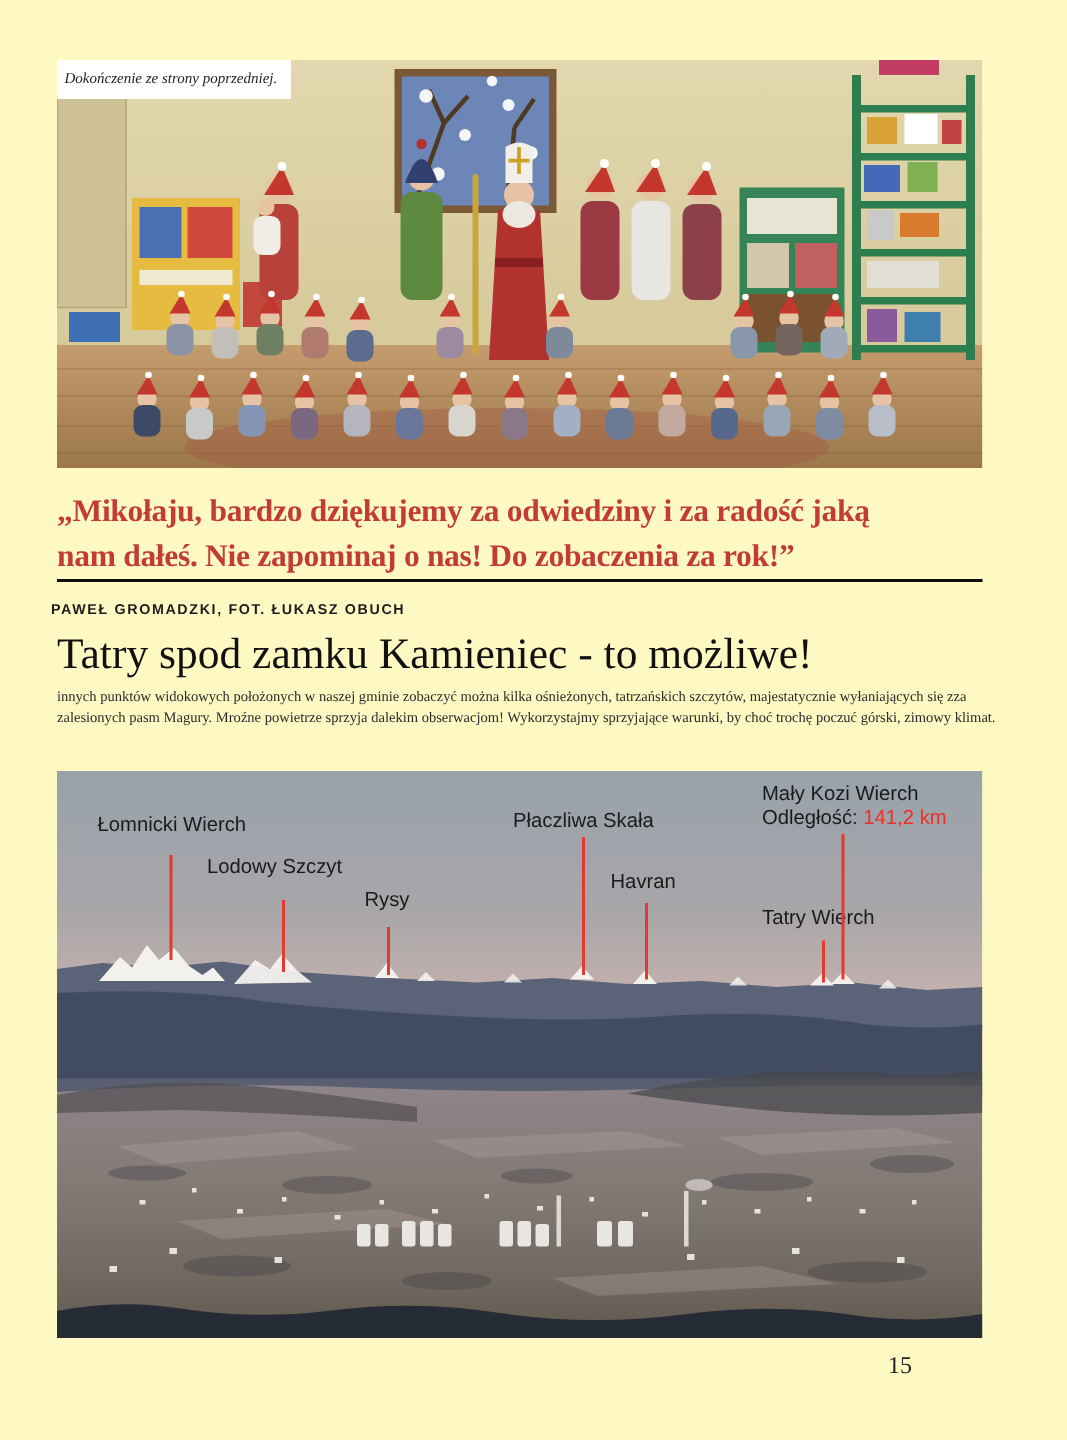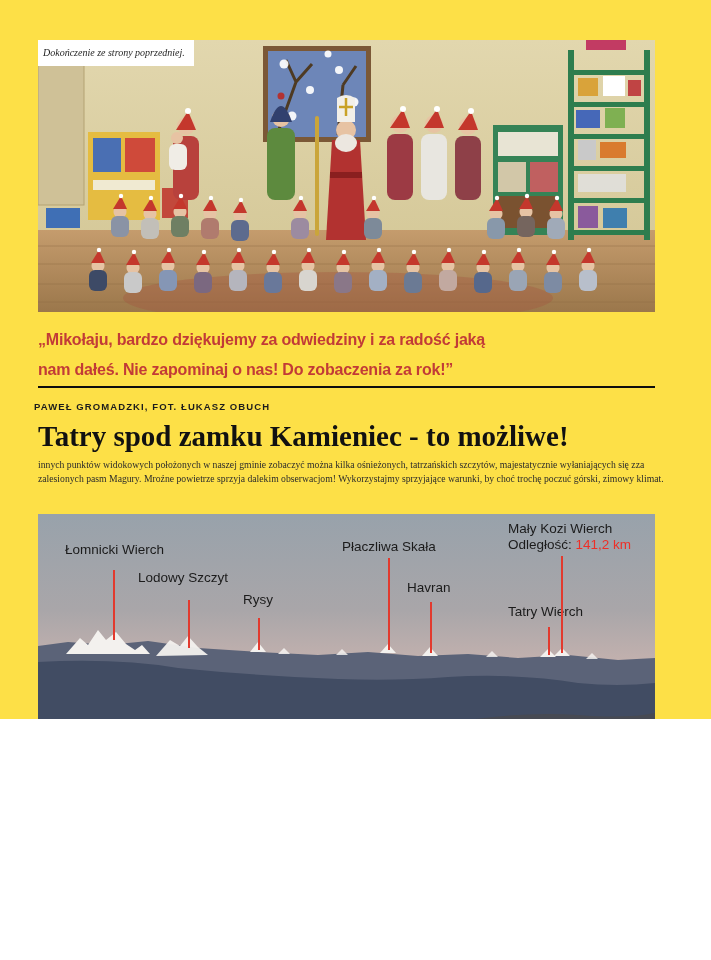--- a/index.html
+++ b/index.html
@@ -1,42 +1,42 @@
 <!DOCTYPE html>
 <html><head>
 <meta charset="utf-8">
 <style>
   html,body{margin:0;padding:0;background:#ffffff;}
-  .page{position:relative;width:711px;height:719px;background:#fde047;overflow:hidden;
+  .page{position:relative;width:711px;height:960px;background:#fef9c3;overflow:hidden;
         font-family:"Liberation Serif",serif;}
 
   
   .cont-note{position:absolute;left:38px;top:40px;background:#ffffff;
     font:italic 10px/14px "Liberation Serif",serif;color:#1f1f1f;
     padding:6px 9px 6px 5px;white-space:nowrap;z-index:3;}
 
   
   .photo{position:absolute;overflow:hidden;}
   .photo1{left:38px;top:40px;width:617px;height:272px;}
   .photo2{left:38px;top:514px;width:617px;height:378px;}
 
   
   .quote{position:absolute;left:38px;top:325px;width:640px;
-    font-family:Liberation Sans, sans-serif;font-weight:700;
-    font-size:16px;line-height:30px;color:#c23b37;letter-spacing:-0.2px;}
+    font-family:Liberation Serif, serif;font-weight:700;
+    font-size:21px;line-height:30px;color:#c23b37;letter-spacing:-0.2px;}
   .quote div{white-space:nowrap;}
 
   .rule{position:absolute;left:38px;top:386px;width:617px;height:2px;background:#0d0d0d;}
 
   .byline{position:absolute;left:34px;top:401px;
     font-family:"Liberation Sans",sans-serif;font-weight:700;
     font-size:9.5px;letter-spacing:1.1px;color:#1c1c1c;white-space:nowrap;}
 
   .headline{position:absolute;left:38px;top:419px;
-    font-family:"Liberation Serif",serif;font-weight:700;
+    font-family:"Liberation Serif",serif;font-weight:400;
     font-size:29px;line-height:34px;color:#111;white-space:nowrap;}
 
   .body-text{position:absolute;left:38px;top:458px;width:640px;
     font-family:"Liberation Serif",serif;font-size:9.7px;line-height:13.7px;color:#2b2b2b;}
   .body-text div{white-space:nowrap;}
 
   
   .peak-label{position:absolute;z-index:2;
     font-family:"Liberation Sans",sans-serif;font-size:13.5px;line-height:15px;
     color:#1b1b1b;white-space:nowrap;}

